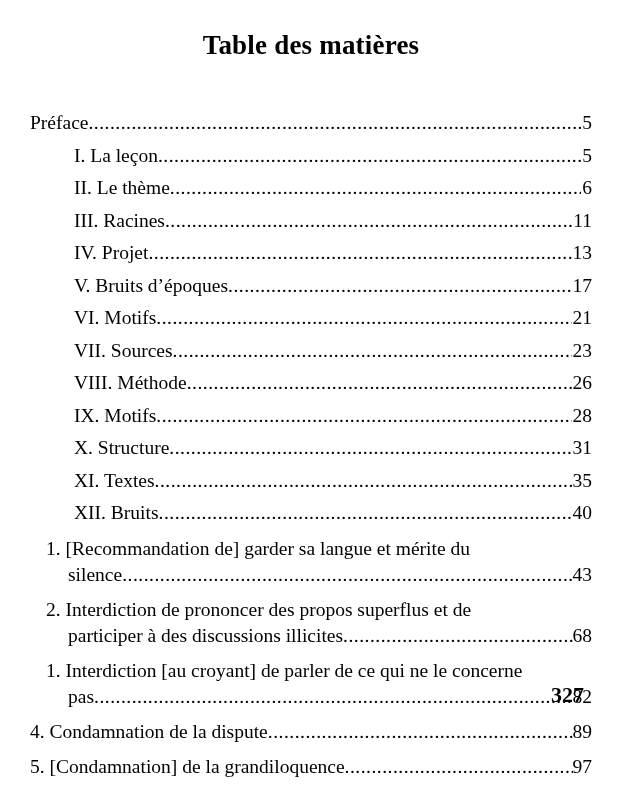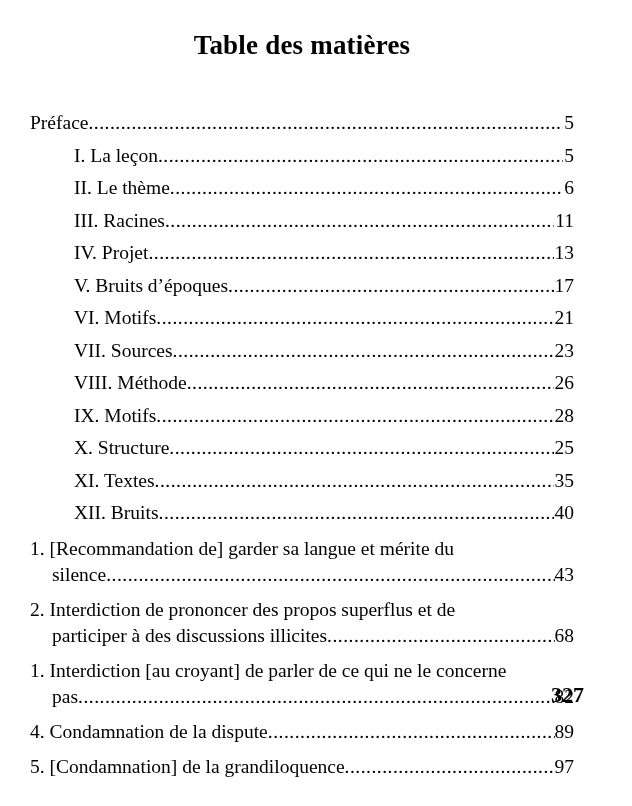--- a/index.html
+++ b/index.html
@@ -12,21 +12,21 @@
     background: #ffffff;
     font-family: "Liberation Serif", serif;
     color: #000000;
     overflow: hidden;
     position: relative;
   }
   .page {
     width: 632px;
     height: 744px;
     box-sizing: border-box;
-    padding: 22px 58px 0 30px;
+    padding: 22px 40px 0 30px;
     position: relative;
   }
   .toc-title {
     text-align: center;
     font-size: 27px;
     font-weight: bold;
     letter-spacing: 0.2px;
     margin: 8px 0 0 0;
     font-family: "Liberation Serif", serif;
   }
@@ -61,21 +61,21 @@
     margin-left: 0;
   }
   .level-1 {
     margin-left: 44px;
   }
   
   .entry-wrap {
     font-size: 19.5px;
     line-height: 1.34;
     margin-bottom: 9px;
-    margin-left: 0;
+    margin-left: 16px;
   }
   .entry-wrap .line1 {
     display: block;
     white-space: normal;
   }
   .entry-wrap .line2 {
     display: flex;
     align-items: baseline;
     white-space: nowrap;
     padding-left: 22px;
@@ -181,21 +181,21 @@
 
     <div class="entry level-1">
       <span class="label">IX. Motifs</span>
       <span class="dots">................................................................................................................................</span>
       <span class="page-num">28</span>
     </div>
 
     <div class="entry level-1">
       <span class="label">X. Structure </span>
       <span class="dots">................................................................................................................................</span>
-      <span class="page-num">25</span>
+      <span class="page-num">31</span>
     </div>
 
     <div class="entry level-1">
       <span class="label">XI. Textes</span>
       <span class="dots">................................................................................................................................</span>
       <span class="page-num">35</span>
     </div>
 
     <div class="entry level-1">
       <span class="label">XII. Bruits</span>

